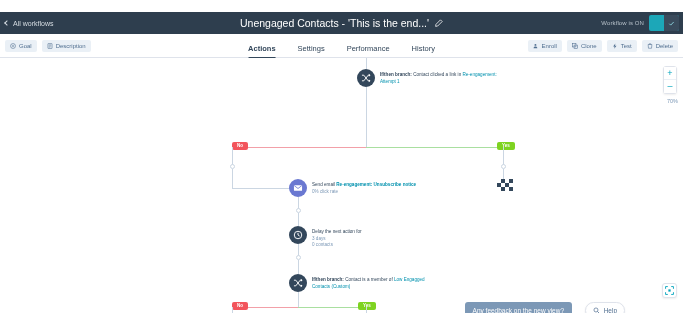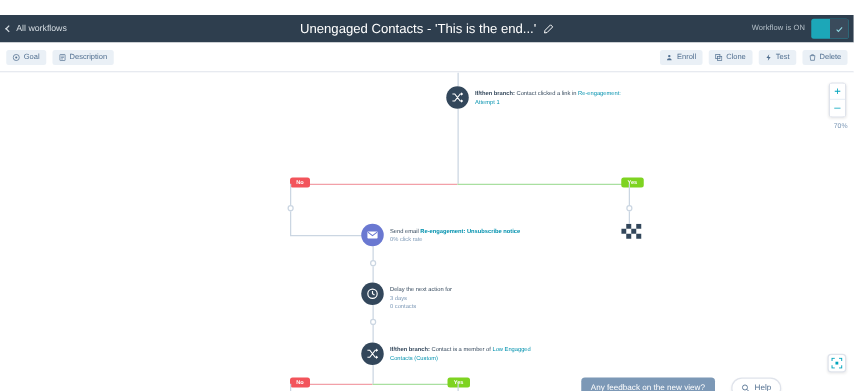--- a/index.html
+++ b/index.html
@@ -201,20 +201,26 @@
       </button>
       <button class="pill-btn">
         <svg viewBox="0 0 16 16">
           <rect x="2.5" y="1.5" width="11" height="13" rx="1" fill="none" stroke="#516f90" stroke-width="1.5"></rect>
           <path d="M5 5h6M5 8h6M5 11h4" stroke="#516f90" stroke-width="1.3"></path>
         </svg>
         <span>Description</span>
       </button>
     </div>
 
+    <div class="tabs">
+      <div class="tab active">Actions</div>
+      <div class="tab">Settings</div>
+      <div class="tab">Performance</div>
+      <div class="tab">History</div>
+    </div>
 
     <div class="sb-right">
       <button class="pill-btn">
         <svg viewBox="0 0 16 16">
           <circle cx="6.5" cy="5" r="2.6" fill="#516f90"></circle>
           <path d="M1.5 14c0-3 2.3-4.6 5-4.6s5 1.6 5 4.6z" fill="#516f90"></path>
         </svg>
         <span>Enroll</span>
       </button>
       <button class="pill-btn">

